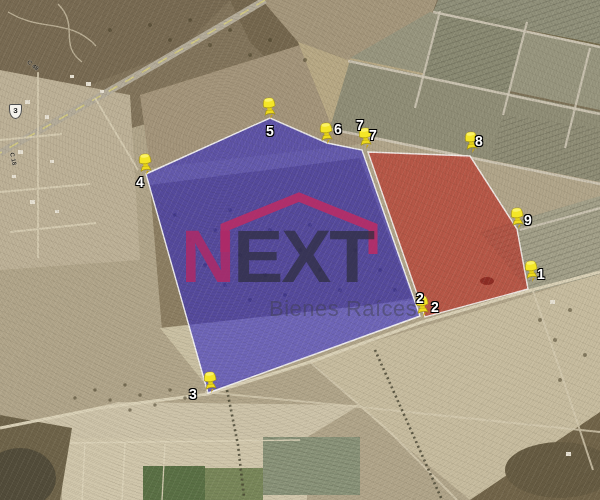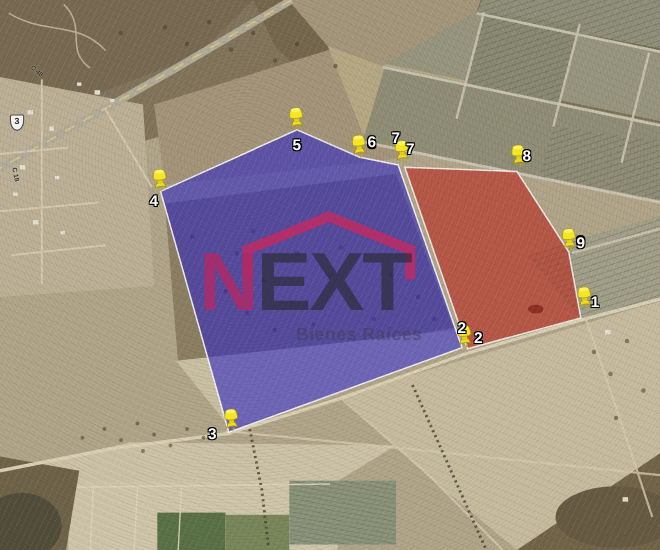--- a/index.html
+++ b/index.html
@@ -11,21 +11,21 @@
       repeating-linear-gradient(23deg, rgba(60,50,30,0.06) 0 1px, transparent 1px 6px),
       repeating-linear-gradient(-64deg, rgba(255,250,230,0.05) 0 1px, transparent 1px 5px),
       repeating-radial-gradient(circle at 37% 29%, rgba(0,0,0,0.04) 0 1px, transparent 1px 3px);}
   
   .watermark{position:absolute;left:179px;top:190px;width:240px;height:135px;pointer-events:none;}
   .watermark .roof{position:absolute;left:0;top:0;}
   .brand{position:absolute;left:2px;top:29px;font-size:75px;font-weight:bold;
          letter-spacing:-2px;line-height:1;white-space:nowrap;}
   .brand .b1{color:rgba(172,42,104,0.88);}
   .brand .b2{color:rgba(44,44,58,0.70);}
-  .tagline{position:absolute;left:90px;top:106px;font-size:16px;font-weight:bold;
+  .tagline{position:absolute;left:90px;top:106px;font-size:22px;font-weight:normal;
            letter-spacing:0.5px;color:rgba(62,62,78,0.48);white-space:nowrap;}
   
   .pin-label{position:absolute;font-size:14px;font-weight:bold;color:#fff;line-height:1;
     text-shadow:-1px -1px 0 #000,1px -1px 0 #000,-1px 1px 0 #000,1px 1px 0 #000,0 1px 0 #000,0 -1px 0 #000;}
   
   .micro-label{position:absolute;font-size:6px;font-weight:bold;color:#2a261d;line-height:1;
     text-shadow:0 0 1px rgba(255,255,255,0.9);transform-origin:left top;}
   .shield{position:absolute;left:9px;top:104px;width:11px;height:13px;background:#f4f2ec;
     border:1px solid #4c4c4c;border-radius:2px 2px 55% 55%/2px 2px 70% 70%;
     font-size:8px;font-weight:bold;color:#1c1c1c;text-align:center;line-height:12px;}

